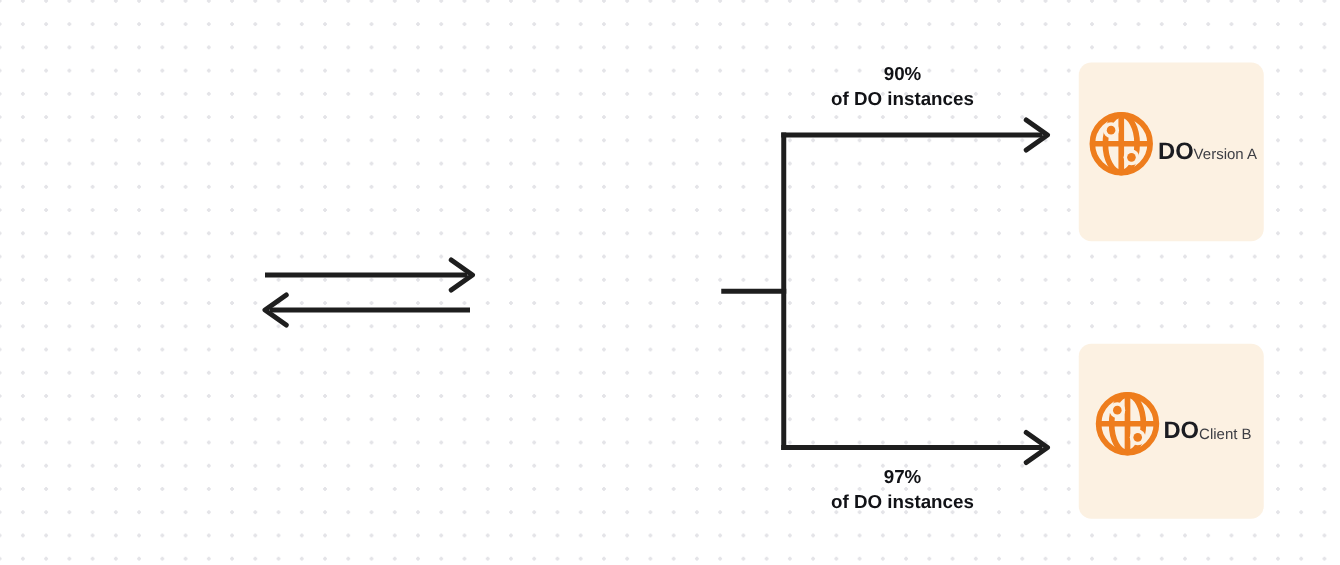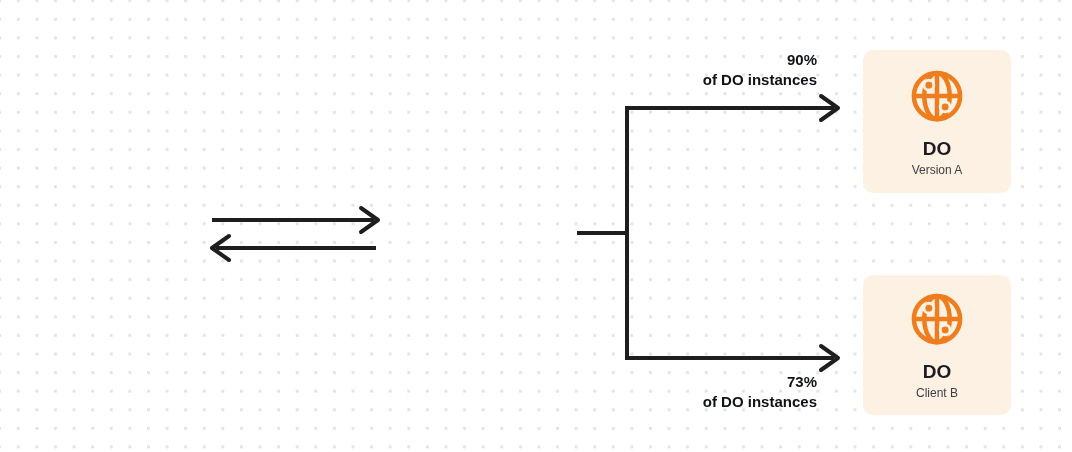--- a/index.html
+++ b/index.html
@@ -18,21 +18,21 @@
     overflow:hidden;
     font-family:"Liberation Sans", sans-serif;
     background-color:#ffffff;
     background-image:radial-gradient(circle, var(--dot-grid) 1.4px, transparent 1.6px);
     background-size:18.6px 18.6px;
     background-position:9px 10px;
   }
   .node{
     position:absolute;
     border-radius:10px;
-    display:flex;flex-direction:column;
+    display:flex;flex-direction:row;
     align-items:center;justify-content:center;
     box-sizing:border-box;
   }
   .node-client{
     left:43px;top:163px;width:142px;height:142px;
     background:var(--client-box-bg);
     border-radius:8px;
   }
   .node-worker{
     left:405px;top:163px;width:142px;height:140px;
@@ -42,21 +42,21 @@
   .node-do-b{ left:863px;top:275px;width:148px;height:140px;background:var(--worker-box-bg); }
   .node-label{
     font-size:20px;font-weight:700;color:var(--text-primary);
     letter-spacing:0.2px;
   }
   .node-title{ font-size:19px;font-weight:700;color:var(--text-primary); }
   .node-subtitle{ font-size:12px;font-weight:400;color:var(--text-secondary);margin-top:3px; }
   .worker-icon{ width:62px;height:62px;margin-bottom:9px; }
   .globe-icon{ width:58px;height:58px;margin-bottom:13px; }
   .edge-label{
-    position:absolute;width:190px;text-align:right;
+    position:absolute;width:190px;text-align:center;
     font-size:15px;line-height:20px;font-weight:700;
     color:#111216;
   }
   .edge-label-top{ left:627px;top:50px; }
   .edge-label-bottom{ left:627px;top:372px; }
   svg.connectors{ position:absolute;left:0;top:0; }
   .cline{ fill:none;stroke:var(--connector-dark);stroke-width:4; }
   .chead{ fill:none;stroke:var(--connector-dark);stroke-width:4;stroke-linecap:round;stroke-linejoin:round; }
   .wk{ fill:none;stroke:var(--accent-orange);stroke-width:9;stroke-linejoin:miter; }
   .gl{ fill:none;stroke:var(--accent-orange);stroke-width:5; }
@@ -133,17 +133,17 @@
     <span class="node-title">DO</span>
     <span class="node-subtitle">Client B</span>
   </div>
 
   <div class="edge-label edge-label-top">
     <div>90%</div>
     <div>of DO instances</div>
   </div>
 
   <div class="edge-label edge-label-bottom">
-    <div>73%</div>
+    <div>97%</div>
     <div>of DO instances</div>
   </div>
 
 </div>
 
 </body></html>

